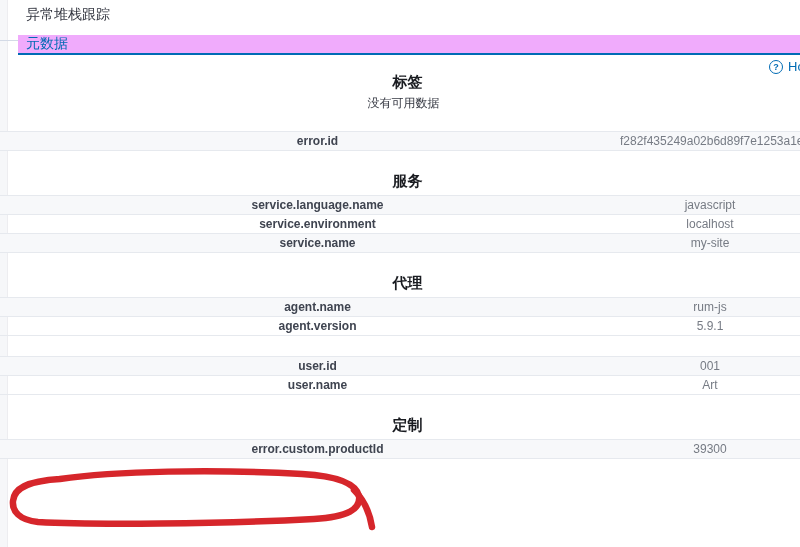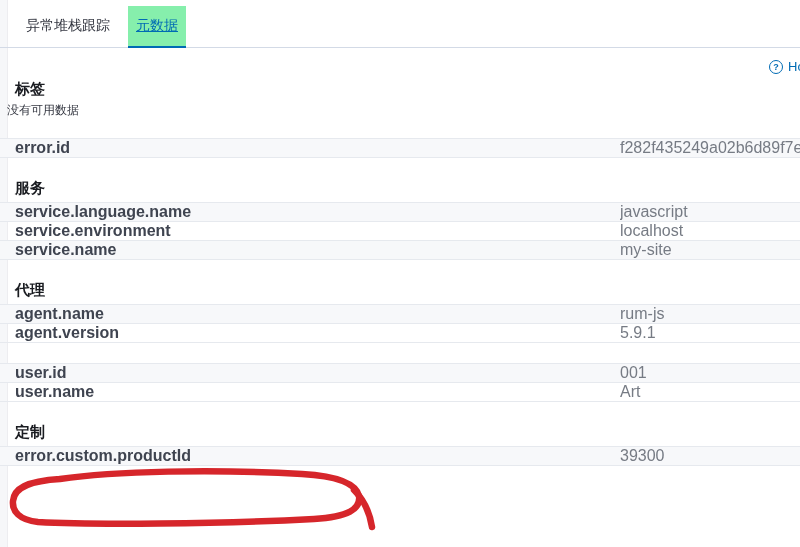--- a/index.html
+++ b/index.html
@@ -18,38 +18,38 @@
     width: 8px; height: 100%;
     background: #f6f7f9;
     border-right: 1px solid #ededf0;
   }
   
   .tab-bar {
     position: relative;
     display: flex;
     align-items: stretch;
     gap: 10px;
-    height: 48px;
+    height: 41px;
     padding: 6px 0 0 18px;
     border-bottom: 1px solid #d3dae6;
+    flex-direction: column;
   }
   .tab {
     display: flex;
     align-items: center;
     padding: 0 8px;
     font-size: 14px;
     color: #343741;
     cursor: pointer;
     border-bottom: 2px solid transparent;
     margin-bottom: -1px;
   }
   .tab.active {
-    background: #86efac;
+    background: #f0abfc;
     color: #006bb4;
-    text-decoration: underline;
     border-bottom: 2px solid #006bb4;
   }
   
   .help-link {
     position: absolute;
     top: 59px;
     left: 769px;
     display: flex;
     align-items: center;
     gap: 5px;
@@ -65,21 +65,21 @@
     width: 14px; height: 14px;
     border: 1px solid #006bb4;
     border-radius: 50%;
     font-size: 9px;
     font-weight: 700;
     color: #006bb4;
     flex: 0 0 auto;
   }
   
   .content { position: relative; }
-  .section { margin-top: 20px; }
+  .section { margin-top: 20px; text-align: center; }
   .section:first-child { margin-top: 31px; }
   .section-title {
     font-size: 15px;
     font-weight: 700;
     line-height: 19px;
     color: #1a1c21;
     margin: 0 0 5px 0;
     padding-left: 15px;
   }
   .empty-msg {
@@ -87,21 +87,21 @@
     line-height: 15px;
     color: #343741;
     padding-left: 7px;
   }
   .kv-table { width: 100%; }
   .kv-row {
     display: flex;
     align-items: center;
     height: 19px;
     border-top: 1px solid #e6e9ee;
-    font-size: 16px;
+    font-size: 12px;
   }
   .kv-row:last-child { border-bottom: 1px solid #e6e9ee; height: 20px; }
   .kv-row:nth-child(odd) { background: #f7f8fa; }
   .kv-key {
     flex: 0 0 620px;
     padding-left: 15px;
     font-weight: 700;
     color: #3f4450;
     white-space: nowrap;
     overflow: hidden;

